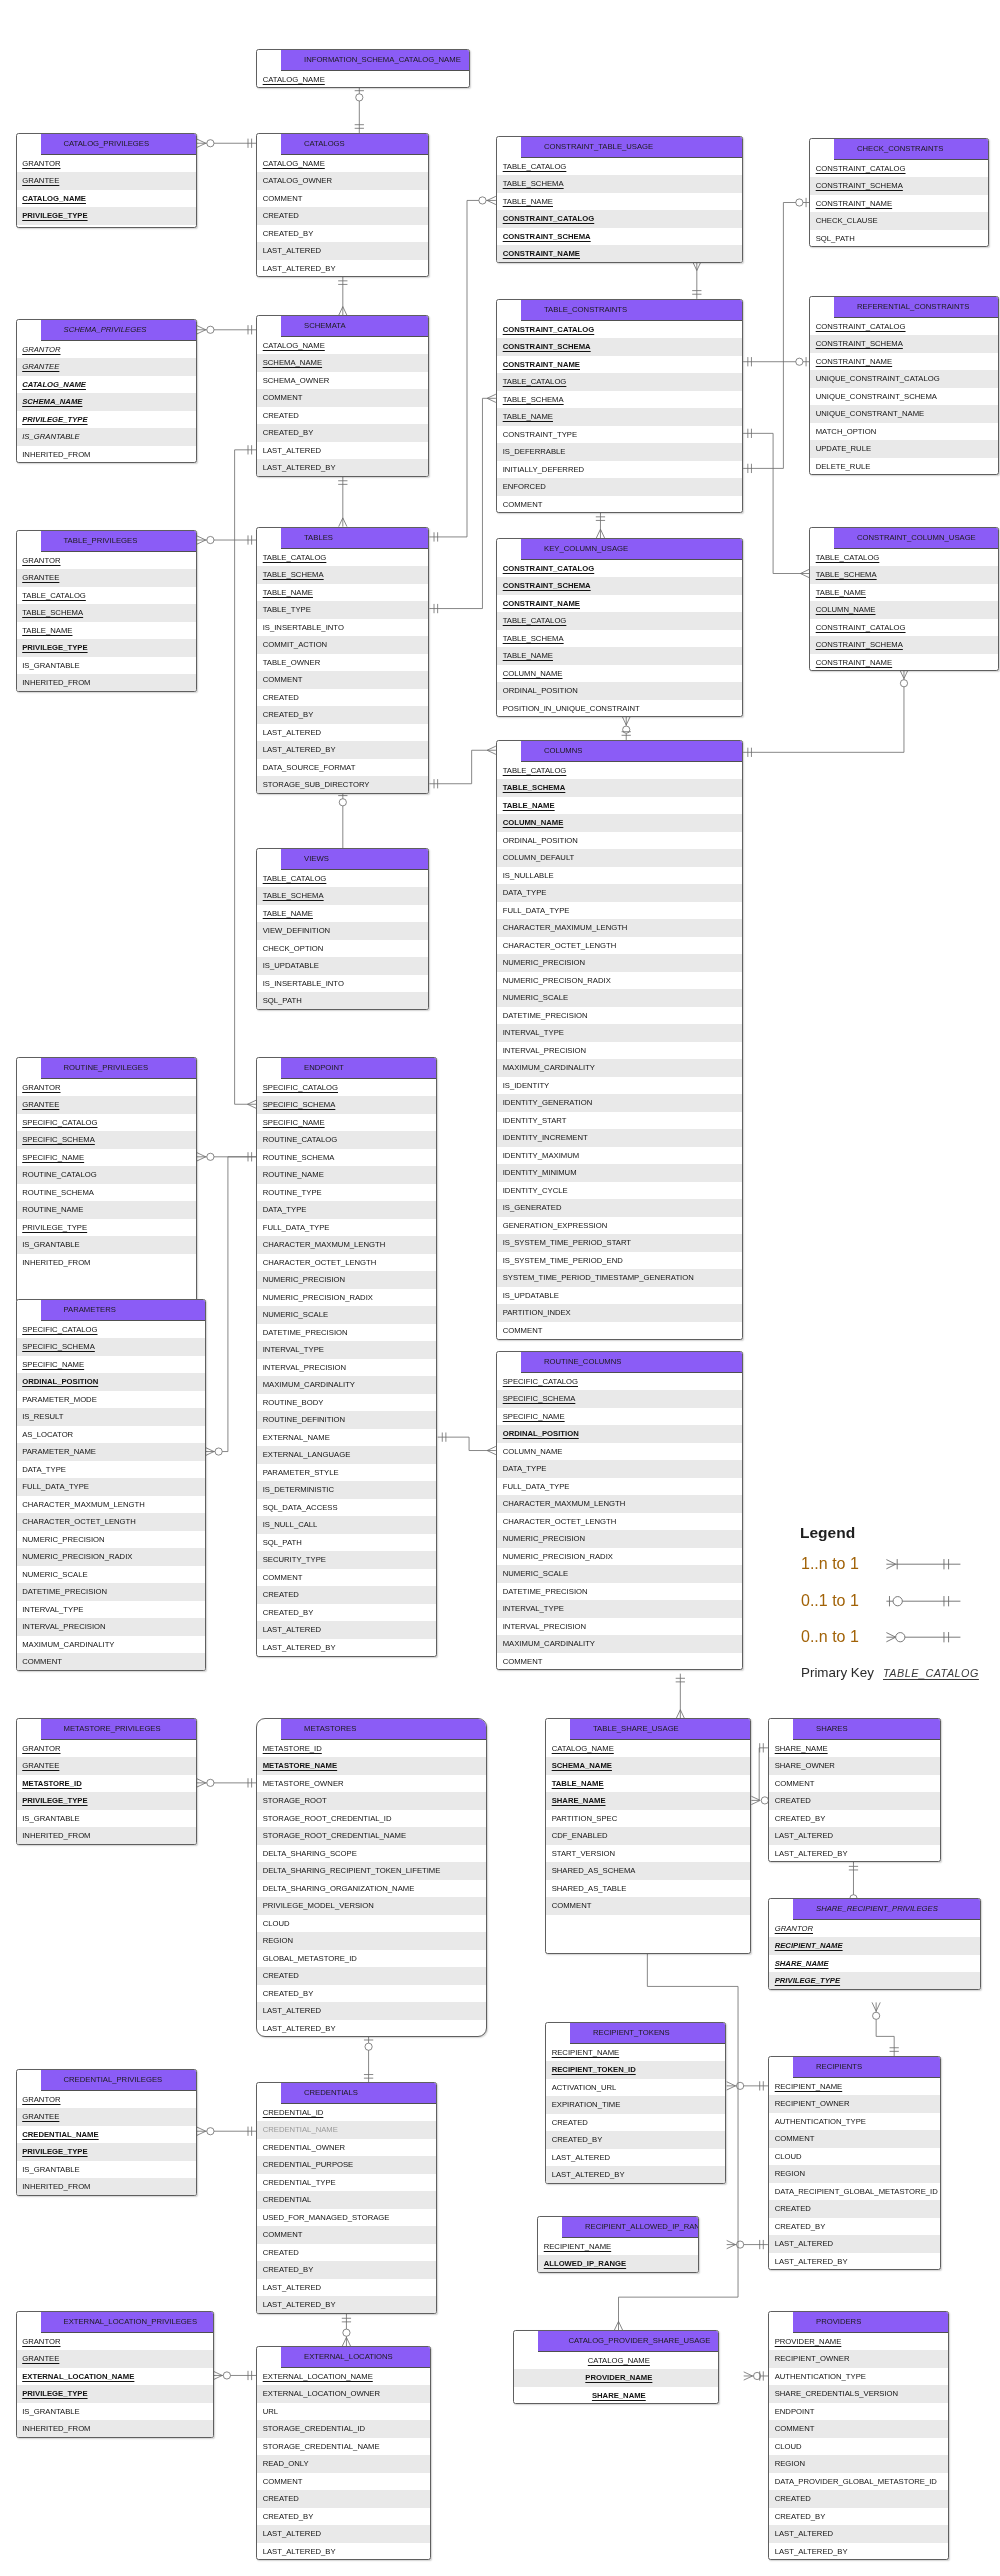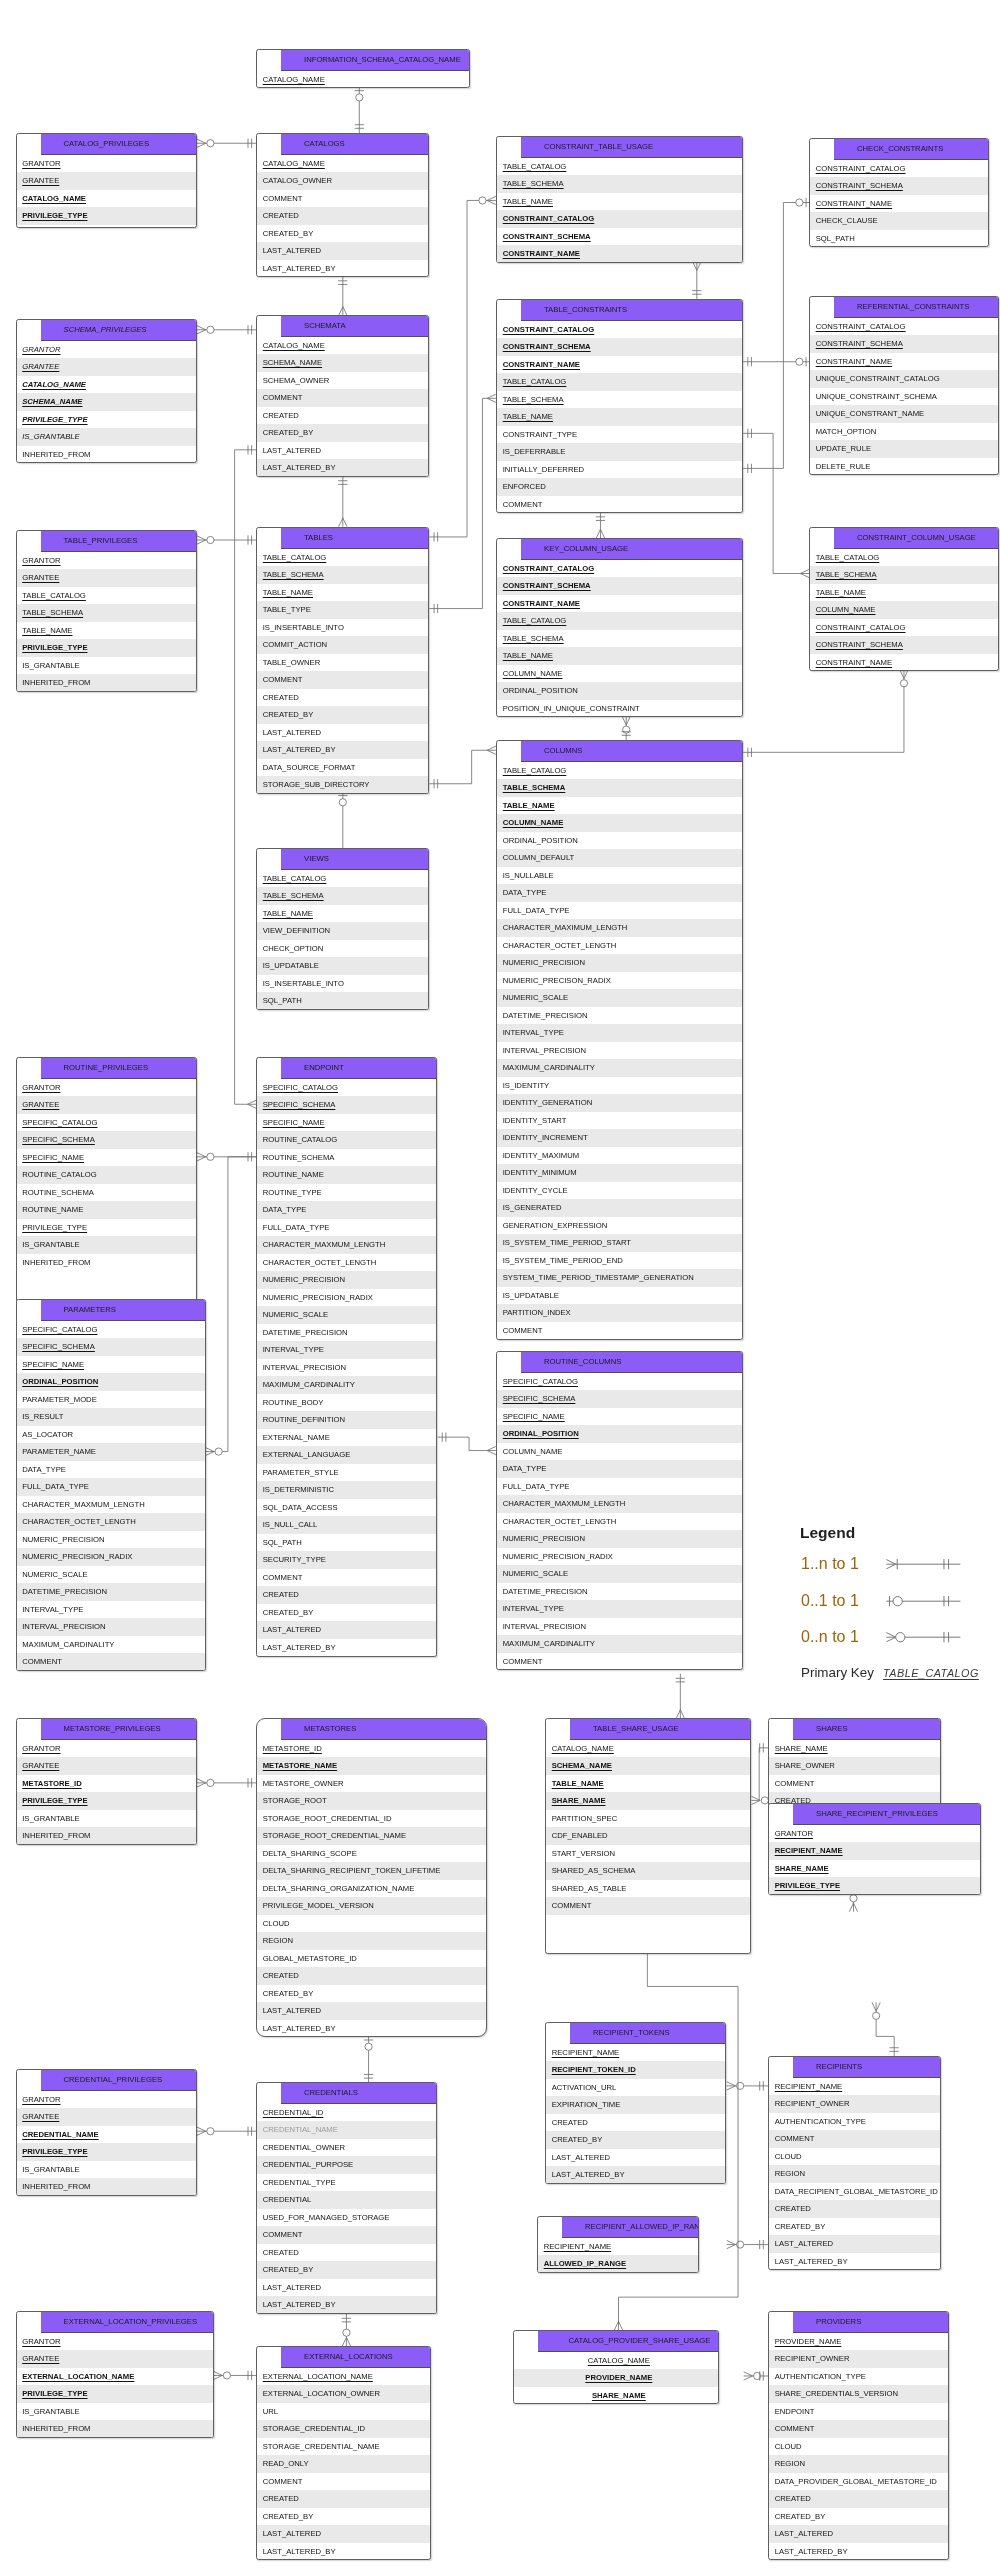--- a/index.html
+++ b/index.html
@@ -621,21 +621,21 @@
     <div class="tbl" style="left: 768px; top: 1718px; width: 173px; height: 144px;">
       <div class="tbl-h">SHARES</div>
       <div class="row pk"><span>SHARE_NAME</span></div>
       <div class="row alt"><span>SHARE_OWNER</span></div>
       <div class="row"><span>COMMENT</span></div>
       <div class="row alt"><span>CREATED</span></div>
       <div class="row"><span>CREATED_BY</span></div>
       <div class="row alt"><span>LAST_ALTERED</span></div>
       <div class="row"><span>LAST_ALTERED_BY</span></div>
     </div>
-    <div class="tbl" style="left: 768px; top: 1803px; width: 213px; height: 92px;">
+    <div class="tbl" style="left: 768px; top: 1898px; width: 213px; height: 92px; font-style: italic;">
       <div class="tbl-h">SHARE_RECIPIENT_PRIVILEGES</div>
       <div class="row pk"><span>GRANTOR</span></div>
       <div class="row alt pk b"><span>RECIPIENT_NAME</span></div>
       <div class="row pk b"><span>SHARE_NAME</span></div>
       <div class="row alt pk b"><span>PRIVILEGE_TYPE</span></div>
     </div>
     <div class="tbl" style="left: 545px; top: 2022px; width: 181px; height: 162px;">
       <div class="tbl-h">RECIPIENT_TOKENS</div>
       <div class="row pk"><span>RECIPIENT_NAME</span></div>
       <div class="row alt pk b"><span>RECIPIENT_TOKEN_ID</span></div>

